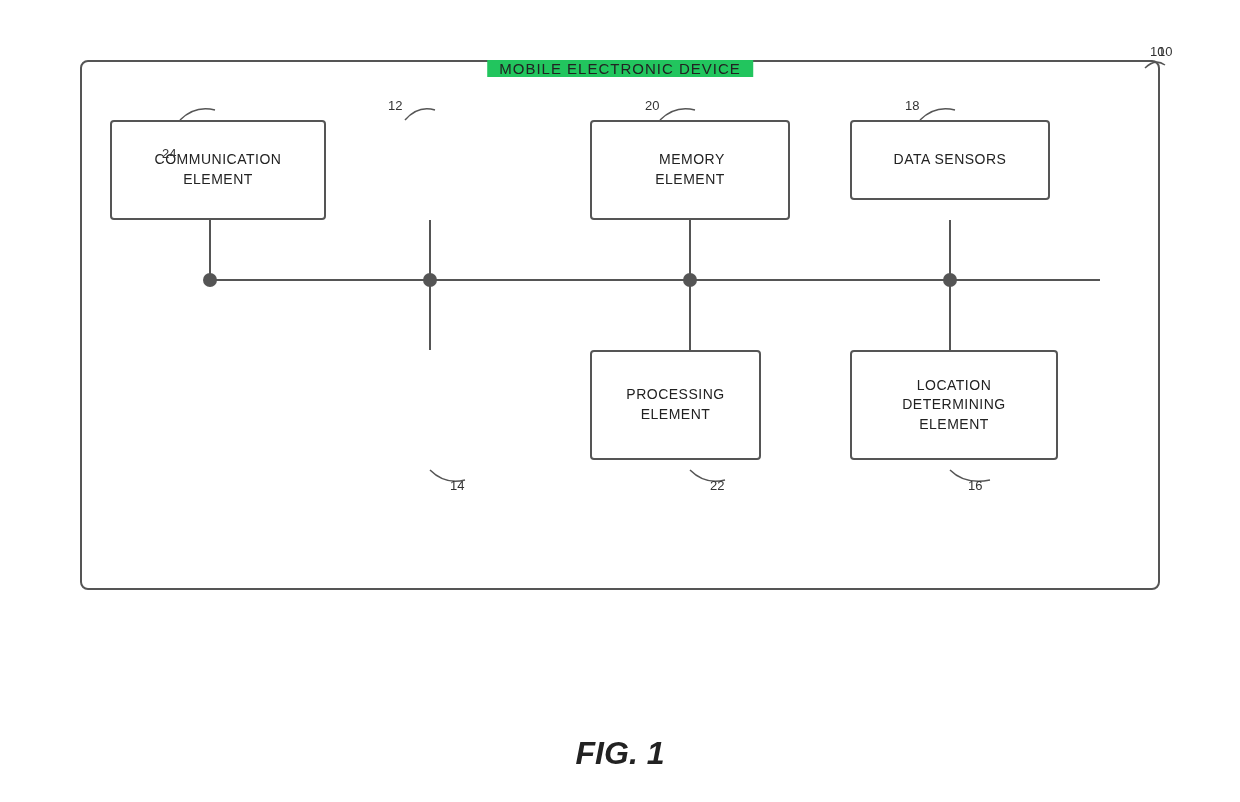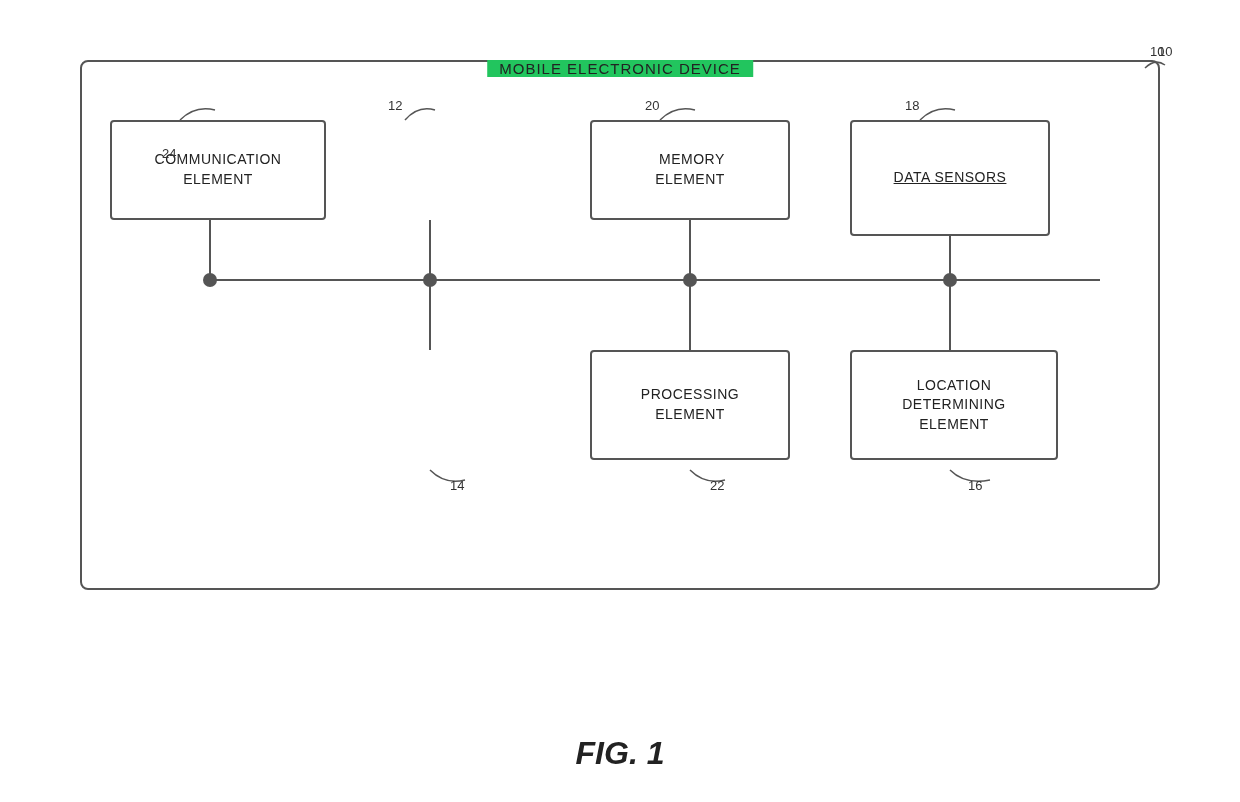--- a/index.html
+++ b/index.html
@@ -152,30 +152,30 @@
 
 
   <div class="ref-num" style="top: 68px; left: 338px;">12</div>
 
   <div class="comp-box" style="left: 540px; top: 90px; width: 200px; height: 100px; text-align: right;">
     <span>MEMORY<br>ELEMENT</span>
   </div>
 
   <div class="ref-num" style="top: 68px; left: 595px;">20</div>
 
-  <div class="comp-box" style="left: 800px; top: 90px; width: 200px; height: 116px; text-decoration: underline;">
+  <div class="comp-box" style="left: 800px; top: 90px; width: 200px; height: 80px;">
     <span>DATA SENSORS</span>
   </div>
 
   <div class="ref-num" style="top: 68px; left: 855px;">18</div>
 
 
   <div class="ref-num" style="top: 448px; left: 400px;">14</div>
 
-  <div class="comp-box" style="left: 540px; top: 320px; width: 200px; height: 110px;">
+  <div class="comp-box" style="left: 540px; top: 320px; width: 171px; height: 110px;">
     <span>PROCESSING<br>ELEMENT</span>
   </div>
 
   <div class="ref-num" style="top: 448px; left: 660px;">22</div>
 
   <div class="comp-box" style="left: 800px; top: 320px; width: 208px; height: 110px;">
     <span>LOCATION<br>DETERMINING<br>ELEMENT</span>
   </div>
 
   <div class="ref-num" style="top: 448px; left: 918px;">16</div>

